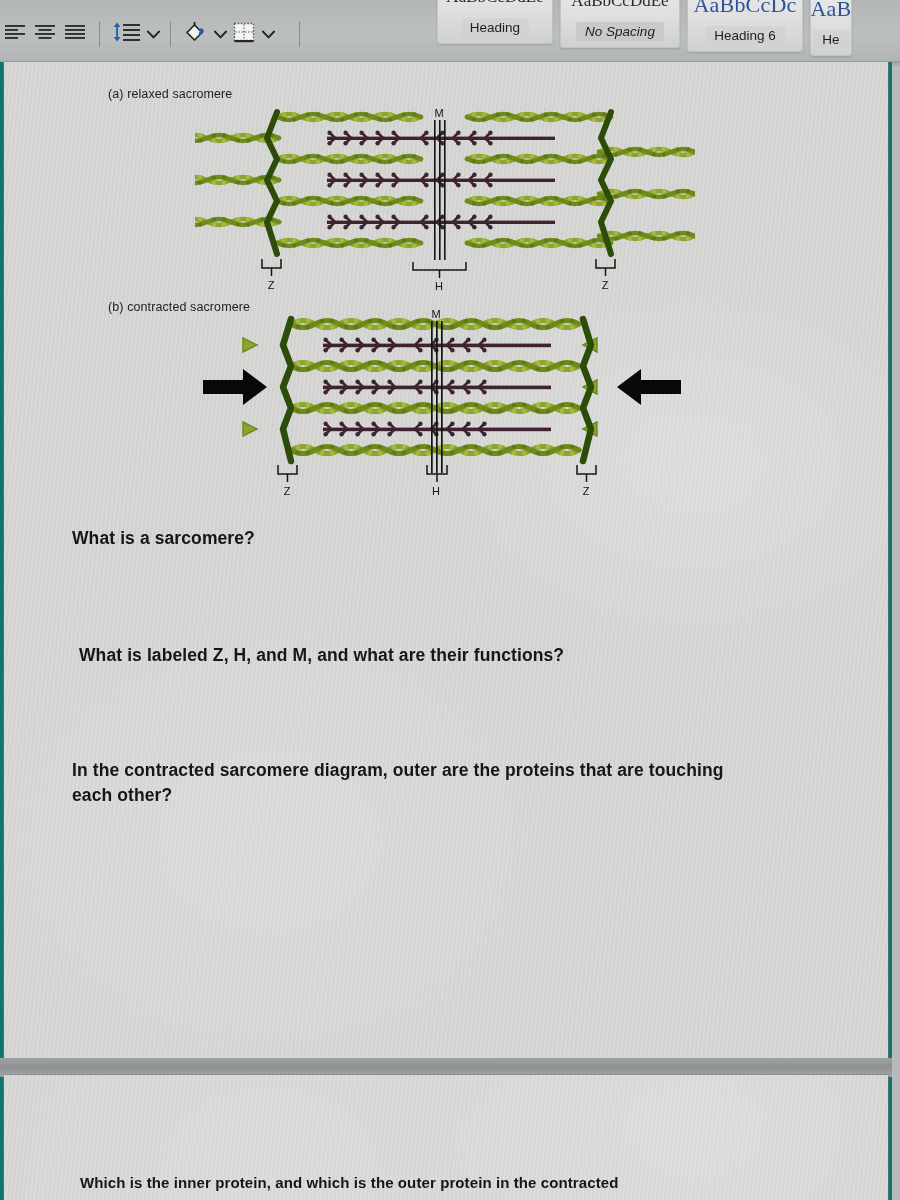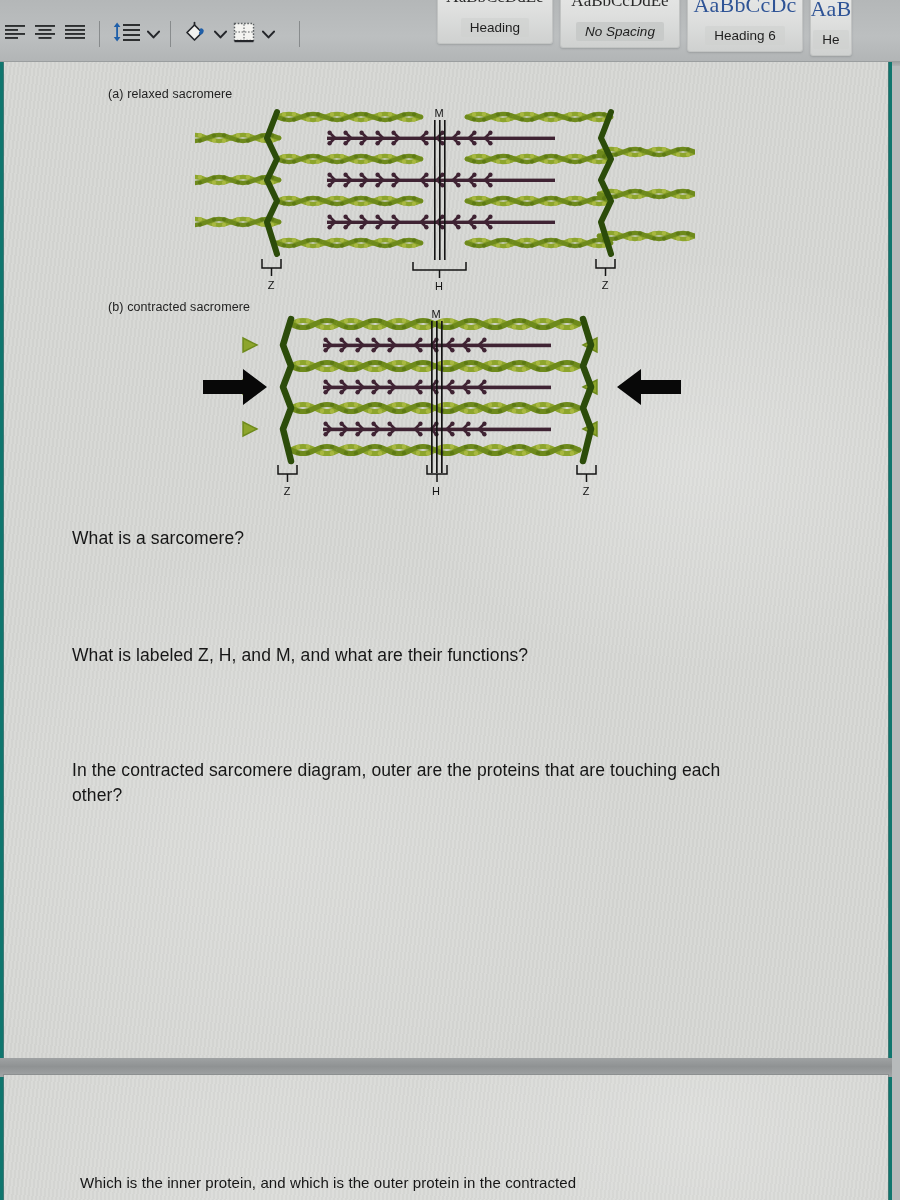--- a/index.html
+++ b/index.html
@@ -127,20 +127,21 @@
 
   .caption {
     position: absolute;
     font-size: 12.5px; color: #1f1f1f;
     letter-spacing: .1px; white-space: nowrap;
   }
   .qtext {
     position: absolute;
     font-size: 17.5px; line-height: 25px; color: #161616;
     letter-spacing: .1px;
+    font-weight: bold;
   }
 
   
   .figure { position: absolute; }
   .figure svg { display: block; }
   .fig-label {
     font-family: "Liberation Sans", sans-serif;
     font-size: 11px; fill: #141414;
   }
 </style>
@@ -594,21 +595,21 @@
             <path d="M8 75 L48 75 L48 64 L72 82 L48 100 L48 89 L8 89 Z"></path>
           </g>
           <g fill="#080808">
             <path d="M486 75 L446 75 L446 64 L422 82 L446 100 L446 89 L486 89 Z"></path>
           </g>
         </svg>
       </div>
 
       <div class="qtext" style="left:72px; top:464px; width:700px;">What is a sarcomere?</div>
 
-      <div class="qtext" style="left:72px; top:581px; width:720px;">What is labeled Z, H, and M, and what are their functions?</div>
+      <div class="qtext" style="left:79px; top:581px; width:720px;">What is labeled Z, H, and M, and what are their functions?</div>
 
       <div class="qtext" style="left:72px; top:696px; width:672px;">In the contracted sarcomere diagram, outer are the proteins that are touching each other?</div>
 
       <div class="qtext" style="left:80px; top:1108px; width:780px; font-size:15px;">Which is the inner protein, and which is the outer protein in the contracted</div>
 
     </div>
   </div>
 </div>
 
 </body></html>

